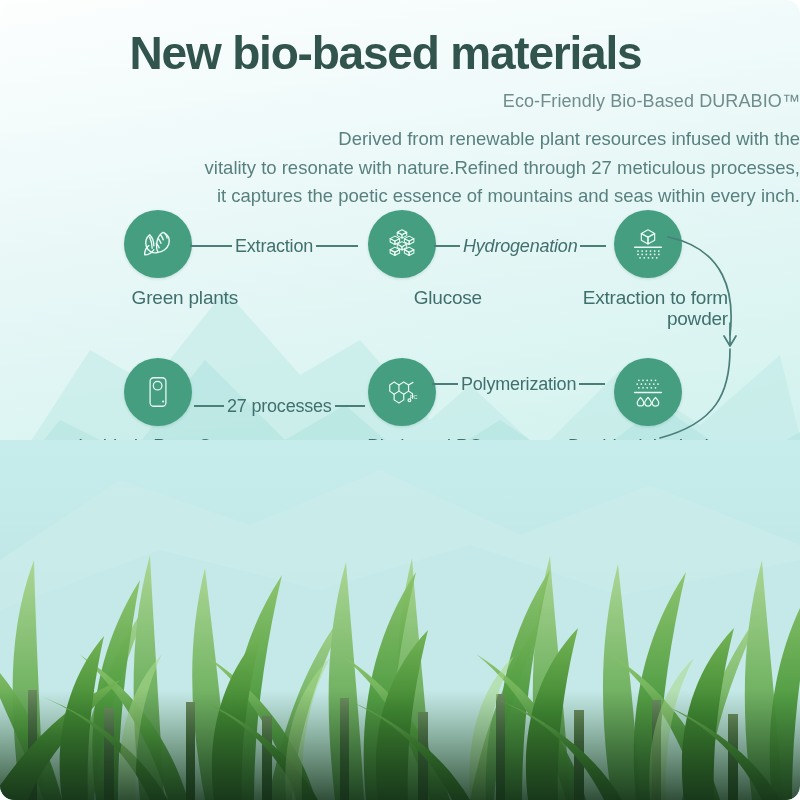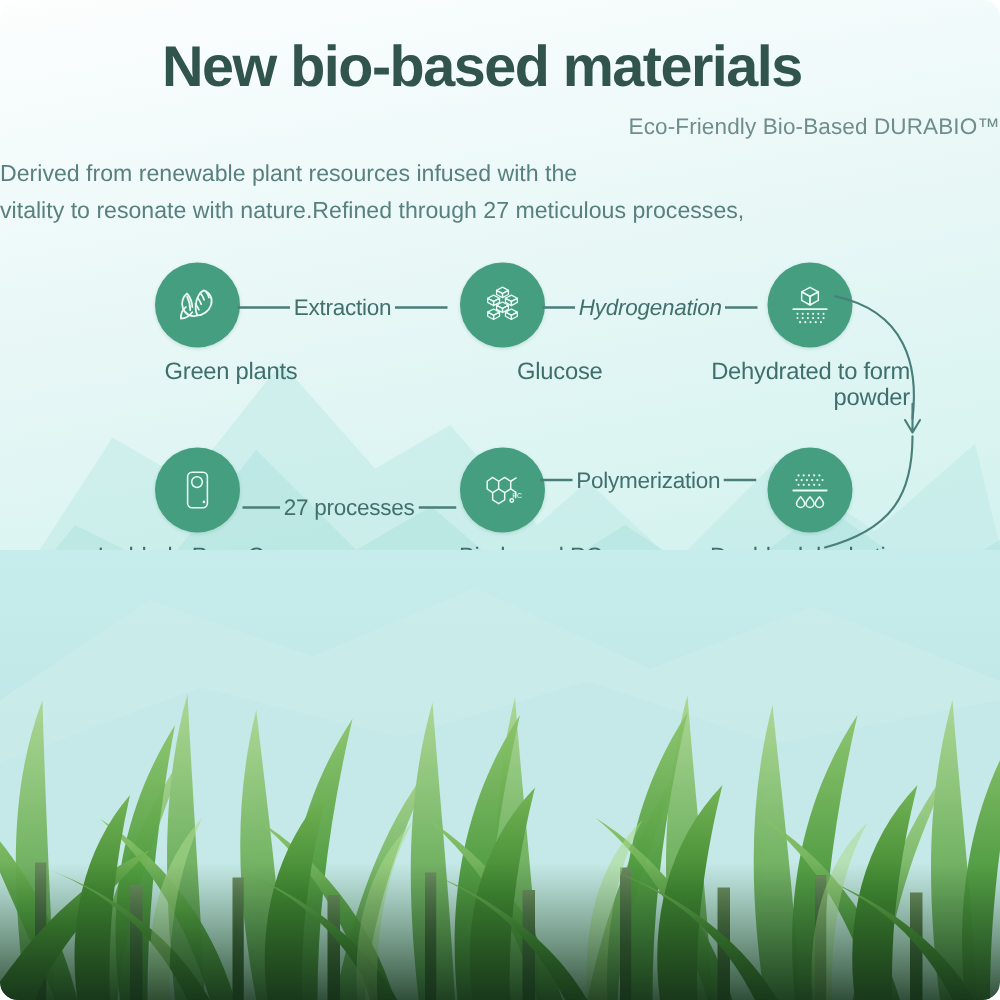--- a/index.html
+++ b/index.html
@@ -27,21 +27,21 @@
   .headline{
     position:absolute;top:26px;left:0;width:771px;text-align:center;
     font-size:46px;font-weight:bold;letter-spacing:-1.2px;
     color:#31544c;line-height:1.18;
   }
   .subhead{
     position:absolute;top:91px;left:0;width:800px;text-align:right;
     font-size:18px;color:#6f8d8c;letter-spacing:.1px;
   }
   .para{
-    position:absolute;top:125px;left:0;width:800px;text-align:left;
+    position:absolute;top:125px;left:0;width:800px;text-align:right;
     font-size:18.5px;color:#58807f;line-height:1.55;
   }
   .para div{white-space:nowrap;}
 
   
   .flow{position:absolute;left:0;top:205px;width:800px;height:265px;}
 
   .node{position:absolute;width:160px;text-align:center;}
   .disc{
     width:68px;height:68px;border-radius:50%;
@@ -74,20 +74,21 @@
     <path d="M-20 350 L90 180 L150 215 L225 120 L300 205 L360 170 L430 250 L470 215 L540 280 L620 200 L700 255 L780 185 L820 350 Z" fill="#bfe9e5" opacity=".55"></path>
     <path d="M-20 350 L60 250 L130 285 L205 190 L285 270 L345 235 L420 300 L500 250 L575 300 L660 235 L745 295 L820 250 L820 350 Z" fill="#aee2de" opacity=".5"></path>
     <path d="M-20 350 L120 300 L230 325 L340 290 L460 330 L580 295 L700 330 L820 300 L820 350 Z" fill="#a4dedb" opacity=".45"></path>
   </svg>
 
   <div class="headline">New bio-based materials</div>
   <div class="subhead">Eco-Friendly Bio-Based DURABIO™</div>
   <div class="para">
     <div>Derived from renewable plant resources infused with the</div>
     <div>vitality to resonate with nature.Refined through 27 meticulous processes,</div>
+    <div>it captures the poetic essence of mountains and seas within every inch.</div>
   </div>
 
   <div class="flow">
 
     <div class="node" style="left:78px;top:5px;">
       <div class="disc">
         <svg width="40" height="40" viewBox="0 0 48 48" fill="none" stroke="#eafaf4" stroke-width="1.7" stroke-linecap="round" stroke-linejoin="round">
           <path d="M30 10c6 2 9 8 7 14-2 6-8 10-13 10-3-5-2-14 1-19 1.5-2.6 3.3-4.3 5-5z"></path>
           <path d="M27 13c1.4 1.6 2.6 3.8 3.3 6"></path>
           <path d="M24 17c1.4 1.6 2.8 3.9 3.6 6.2"></path>
@@ -172,21 +173,21 @@
               <circle cx="32" cy="36.5" r="1.05"></circle>
               <circle cx="37" cy="36.5" r="1.05"></circle>
             <circle cx="14.5" cy="40.5" r="1.05"></circle>
               <circle cx="19.5" cy="40.5" r="1.05"></circle>
               <circle cx="24.5" cy="40.5" r="1.05"></circle>
             <circle cx="29.5" cy="40.5" r="1.05"></circle>
               <circle cx="34.5" cy="40.5" r="1.05"></circle>
           </g>
         </svg>
       </div>
-      <div class="caption two" style="width:160px;">Dehydrated to form powder</div>
+      <div class="caption two" style="width:160px;">Extraction to form powder</div>
     </div>
 
     <svg class="arcwrap" viewBox="0 0 170 230" fill="none">
       <path d="M38 14 C 95 26, 105 70, 100 112" stroke="#4a7e79" stroke-width="1.7" stroke-linecap="round"></path>
       <path d="M100 100 L100 122 M94 113 L100 123 L106 113" stroke="#4a7e79" stroke-width="1.7" stroke-linecap="round" stroke-linejoin="round"></path>
       <path d="M100 126 C 100 170, 86 200, 30 215" stroke="#4a7e79" stroke-width="1.7" stroke-linecap="round"></path>
     </svg>
 
     <div class="node" style="left:78px;top:153px;">
       <div class="disc">

